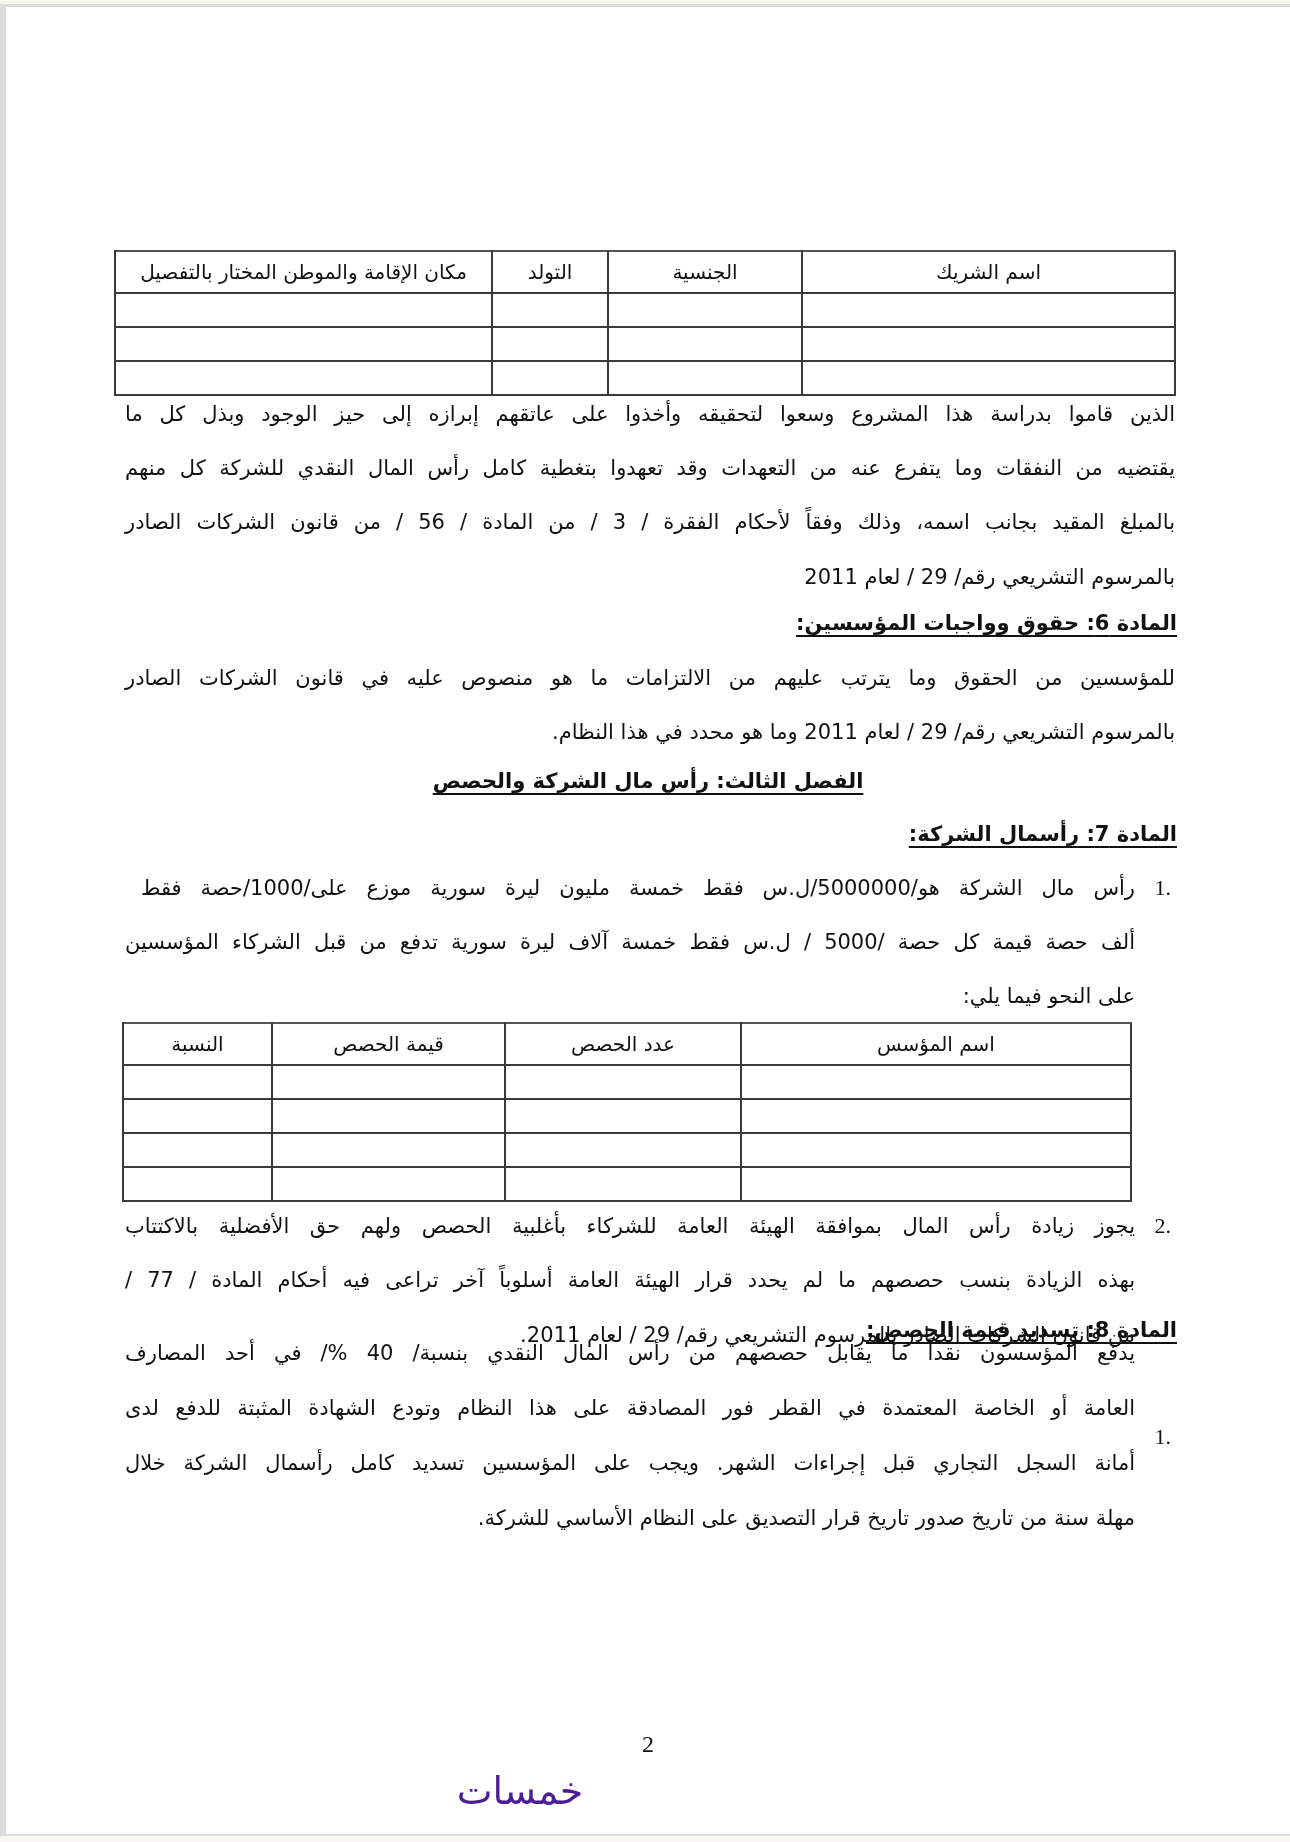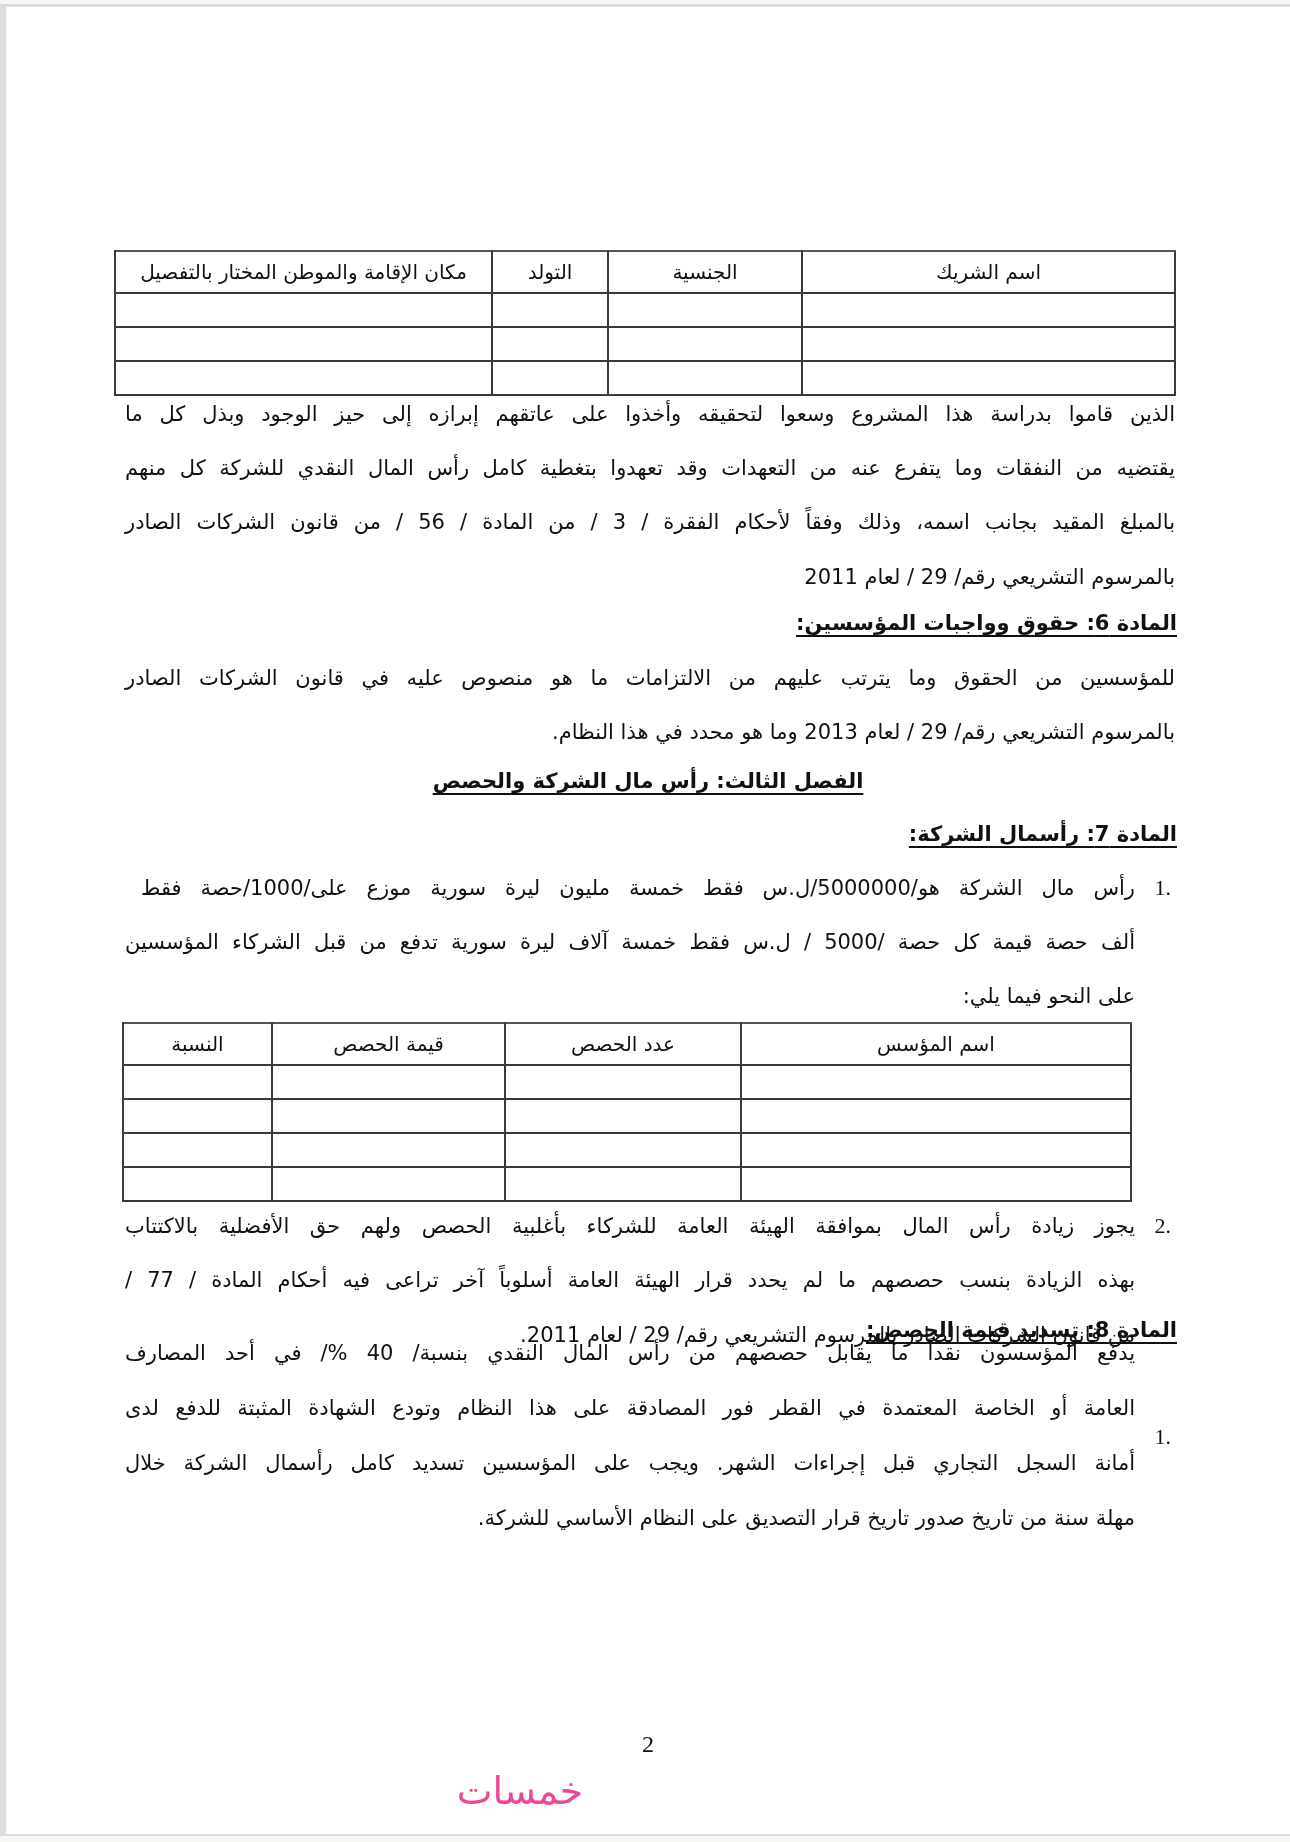--- a/index.html
+++ b/index.html
@@ -44,21 +44,21 @@
   .list-num {
     position: absolute; font-size: 22px; direction: ltr;
     font-family: "Liberation Serif", serif;
   }
   .page-number {
     position: absolute; left: 0; width: 1284px; top: 1724px; text-align: center;
     font-family: "Liberation Serif", serif; font-size: 24px;
   }
   .watermark {
     position: absolute; left: 0; width: 1028px; top: 1762px; text-align: center;
-    font-size: 38px; color: #ec4899; letter-spacing: 2px; direction: rtl;
+    font-size: 38px; color: #4c1d95; letter-spacing: 2px; direction: rtl;
   }
 </style>
 </head>
 <body>
 
 <div class="top-strip"></div>
 
 <div class="page">
 
   <table class="grid" style="left:108px; top:243px; width:1062px;">
@@ -95,21 +95,21 @@
   <div style="position:absolute; left:119px; width:1050px; top:392px; height:220px;">
     <div class="line justify" style="top:0px;">الذين قاموا بدراسة هذا المشروع وسعوا لتحقيقه وأخذوا على عاتقهم إبرازه إلى حيز الوجود وبذل كل ما</div>
     <div class="line justify" style="top:54px;">يقتضيه من النفقات وما يتفرع عنه من التعهدات وقد تعهدوا بتغطية كامل رأس المال النقدي للشركة كل منهم</div>
     <div class="line justify" style="top:108px;">بالمبلغ المقيد بجانب اسمه، وذلك وفقاً لأحكام الفقرة / 3 / من المادة / 56 / من قانون الشركات الصادر</div>
     <div class="line" style="top:163px;">بالمرسوم التشريعي رقم/ 29 / لعام 2011</div>
   </div>
 
   <div class="heading" style="right:113px; top:604px;">المادة 6: حقوق وواجبات المؤسسين:</div>
   <div style="position:absolute; left:119px; width:1050px; top:656px; height:110px;">
     <div class="line justify" style="top:0px;">للمؤسسين من الحقوق وما يترتب عليهم من الالتزامات ما هو منصوص عليه في قانون الشركات الصادر</div>
-    <div class="line" style="top:54px;">بالمرسوم التشريعي رقم/ 29 / لعام 2013 وما هو محدد في هذا النظام.</div>
+    <div class="line" style="top:54px;">بالمرسوم التشريعي رقم/ 29 / لعام 2011 وما هو محدد في هذا النظام.</div>
   </div>
 
   <div class="heading" style="left:0; width:1284px; text-align:center; top:762px;">الفصل الثالث: رأس مال الشركة والحصص</div>
 
   <div class="heading" style="right:113px; top:815px;">المادة 7: رأسمال الشركة:</div>
   <span class="list-num" style="right:119px; top:868px;">1.</span>
   <div style="position:absolute; left:119px; width:1010px; top:866px; height:160px;">
     <div class="line justify" style="top:0px;margin-left:16px;">رأس مال الشركة هو/5000000/ل.س فقط خمسة مليون ليرة سورية موزع على/1000/حصة فقط</div>
     <div class="line justify" style="top:54px;">ألف حصة قيمة كل حصة /5000 / ل.س فقط خمسة آلاف ليرة سورية تدفع من قبل الشركاء المؤسسين</div>
     <div class="line" style="top:108px;">على النحو فيما يلي:</div>

